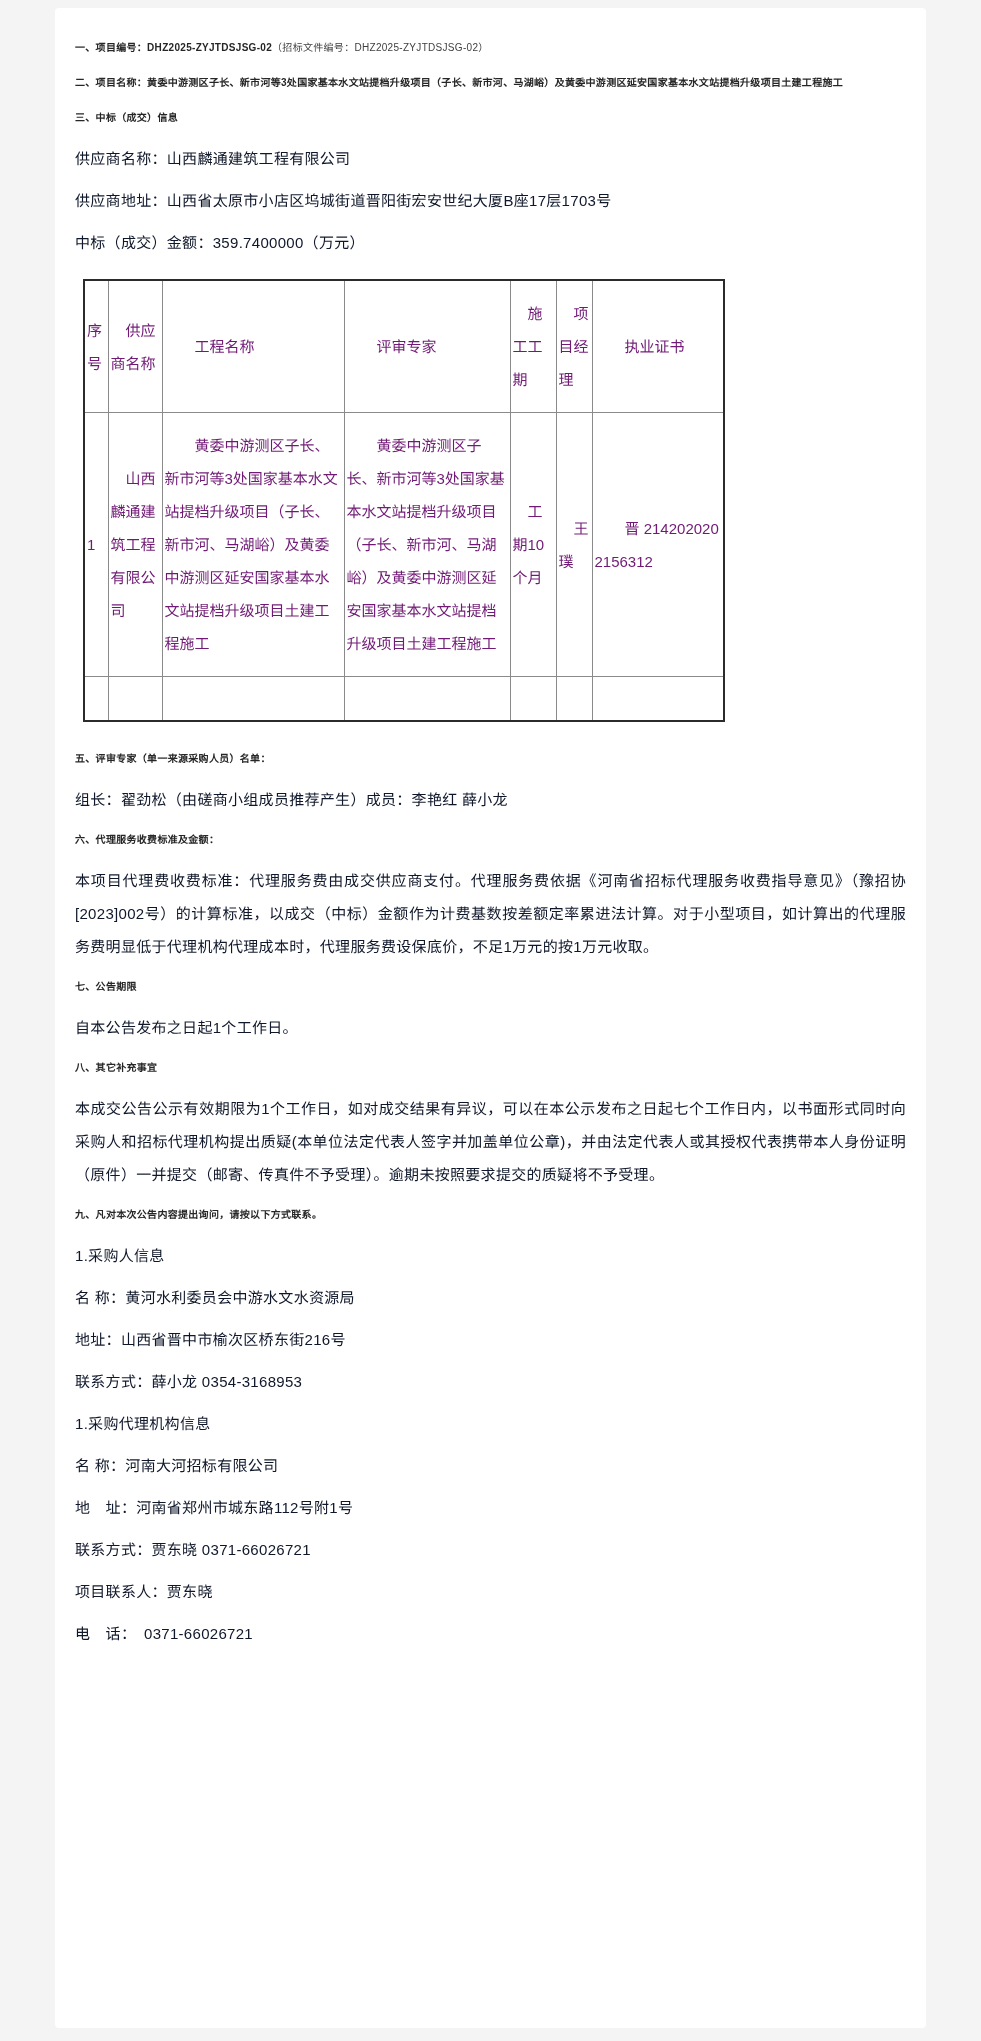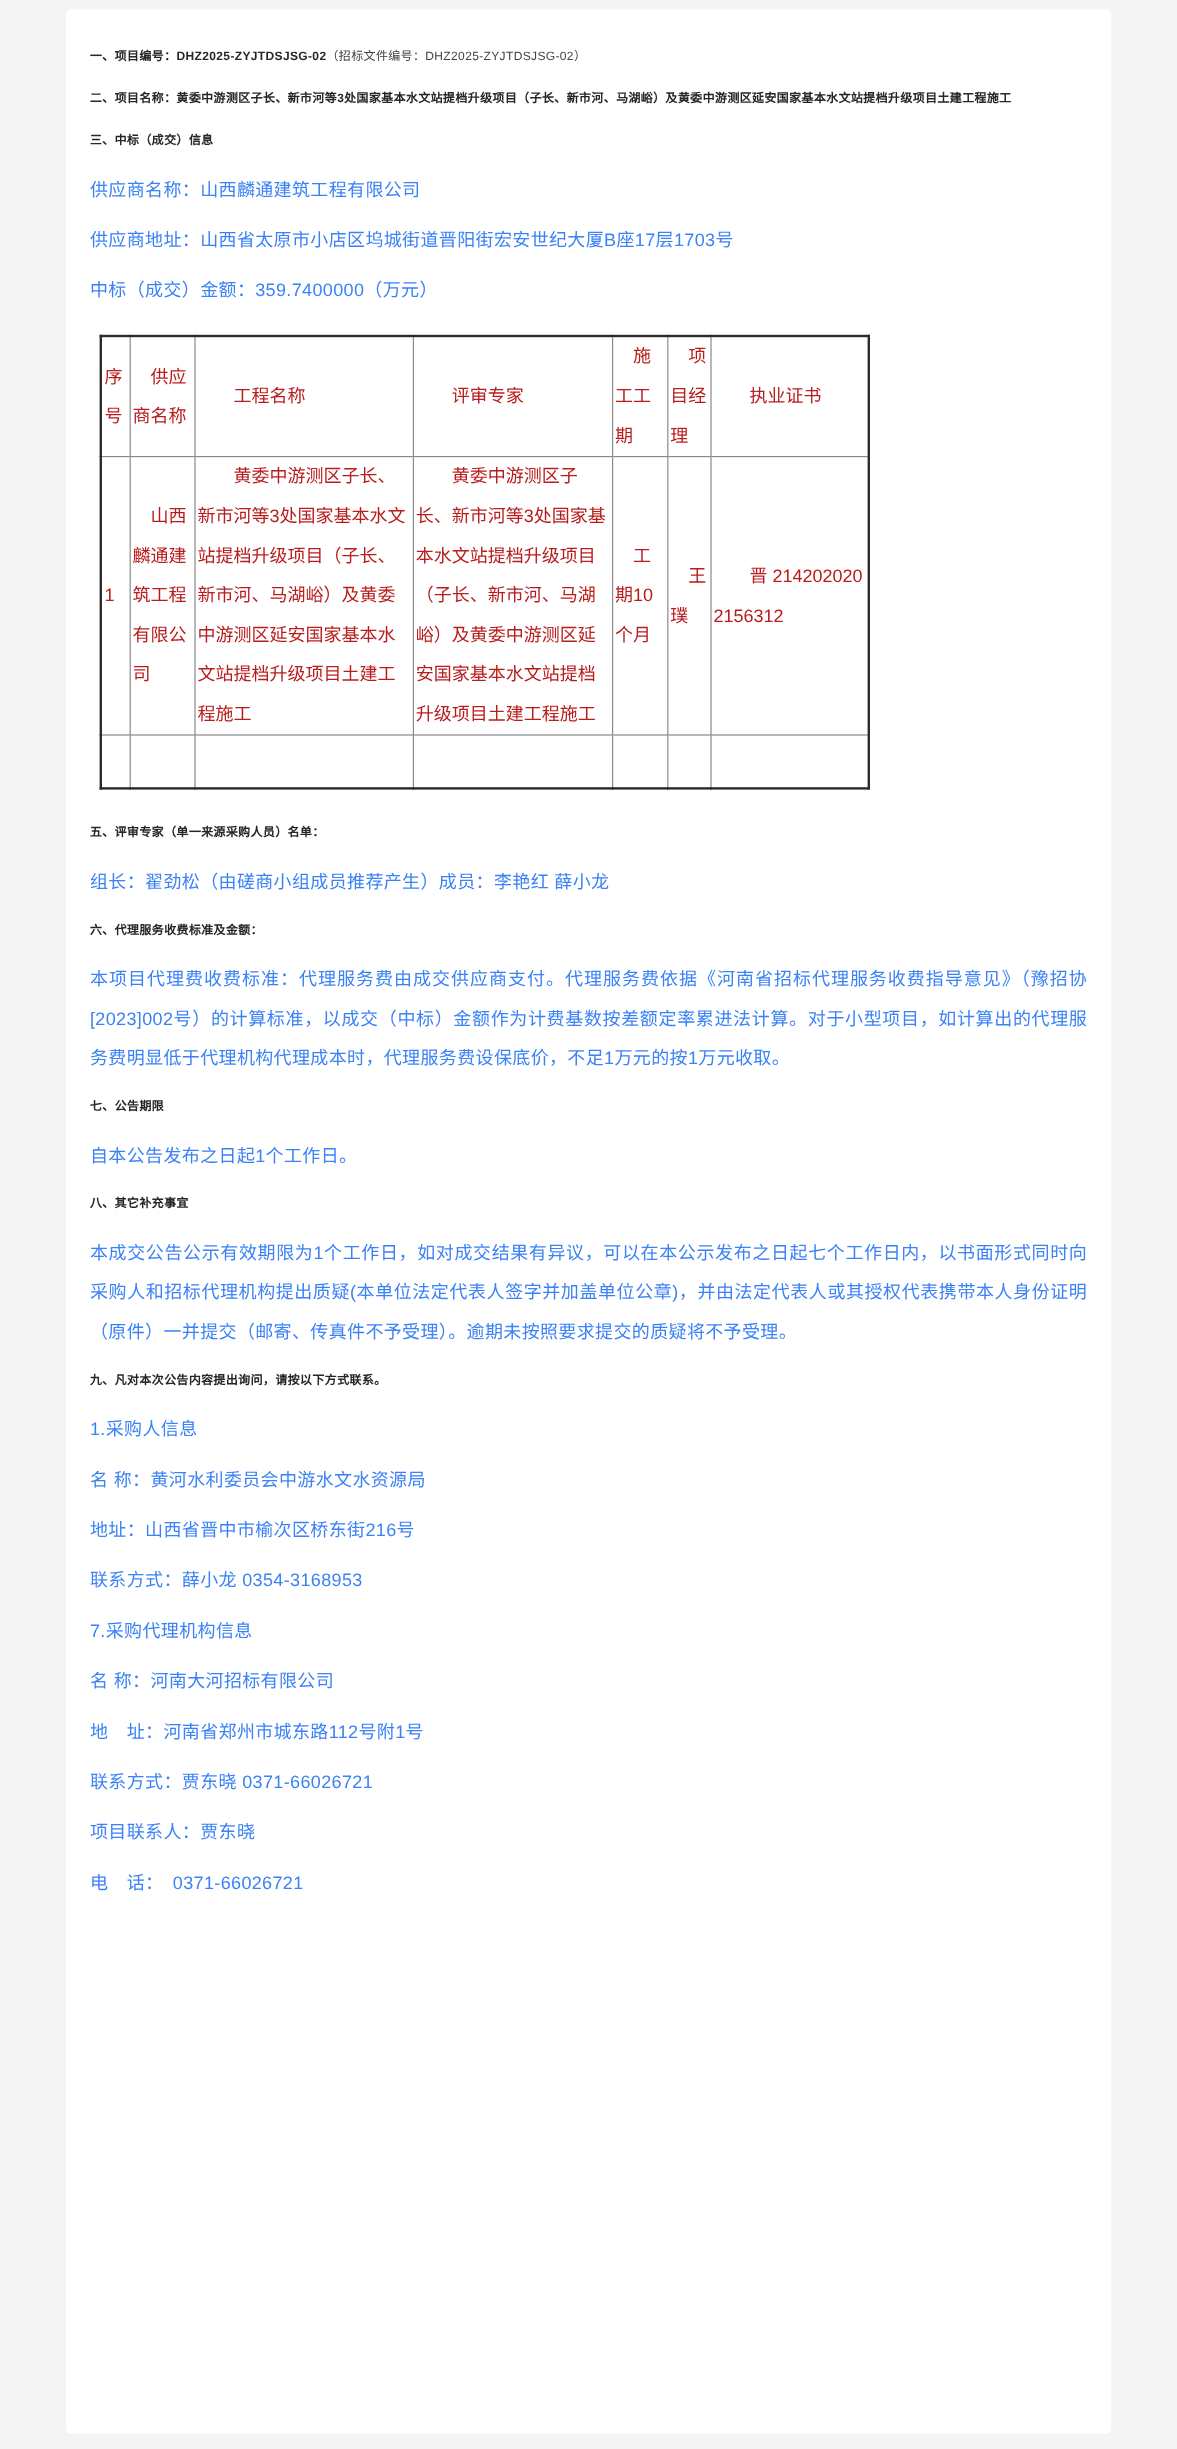--- a/index.html
+++ b/index.html
@@ -22,21 +22,21 @@
     background: #ffffff;
     border-radius: 4px;
     box-sizing: border-box;
     padding: 16px 20px 48px 20px;
     min-height: 2020px;
   }
   .line {
     font-size: 15px;
     line-height: 2.2;
     margin: 9px 0;
-    color: #3b82f6;
+    color: #0f172a;
     letter-spacing: 0.3px;
   }
   .head {
     font-size: 10px;
     font-weight: bold;
     line-height: 2.2;
     margin: 13px 0;
     color: #262626;
     letter-spacing: 0.3px;
   }
@@ -51,24 +51,24 @@
     border-collapse: collapse;
     margin: 20px 0 26px 8px;
     table-layout: fixed;
     width: 604px;
     border: 2px solid #2b2b2b;
   }
   table.main th, table.main td {
     border: 1px solid #8a8a8a;
     font-size: 15px;
     font-weight: normal;
-    color: #b91c1c;
+    color: #701a75;
     line-height: 2.2;
     vertical-align: middle;
-    padding: 0 2px;
+    padding: 16px 2px;
     word-break: break-all;
     text-align: left;
     box-sizing: border-box;
   }
   .c0 { width: 24px;  text-indent: 0; }
   .c1 { width: 54px;  text-indent: 1em; }
   .c2 { width: 182px; text-indent: 2em; margin-left: 12px; }
   .c3 { width: 166px; text-indent: 2em; }
   .c4 { width: 46px;  text-indent: 1em; }
   .c5 { width: 36px;  text-indent: 1em; }
@@ -136,21 +136,21 @@
 
     <p class="head">八、其它补充事宜</p>
     <p class="line para">本成交公告公示有效期限为1个工作日，如对成交结果有异议，可以在本公示发布之日起七个工作日内，以书面形式同时向采购人和招标代理机构提出质疑(本单位法定代表人签字并加盖单位公章)，并由法定代表人或其授权代表携带本人身份证明（原件）一并提交（邮寄、传真件不予受理）。逾期未按照要求提交的质疑将不予受理。</p>
 
     <p class="head">九、凡对本次公告内容提出询问，请按以下方式联系。</p>
 
     <p class="line">1.采购人信息</p>
     <p class="line">名 称：黄河水利委员会中游水文水资源局</p>
     <p class="line">地址：山西省晋中市榆次区桥东街216号</p>
     <p class="line">联系方式：薛小龙 0354-3168953</p>
-    <p class="line">7.采购代理机构信息</p>
+    <p class="line">1.采购代理机构信息</p>
     <p class="line">名 称：河南大河招标有限公司</p>
     <p class="line">地　址：河南省郑州市城东路112号附1号</p>
     <p class="line">联系方式：贾东晓 0371-66026721</p>
     <p class="line">项目联系人：贾东晓</p>
     <p class="line">电　话：　0371-66026721</p>
 
   </div>
 </div>
 
 </body></html>

